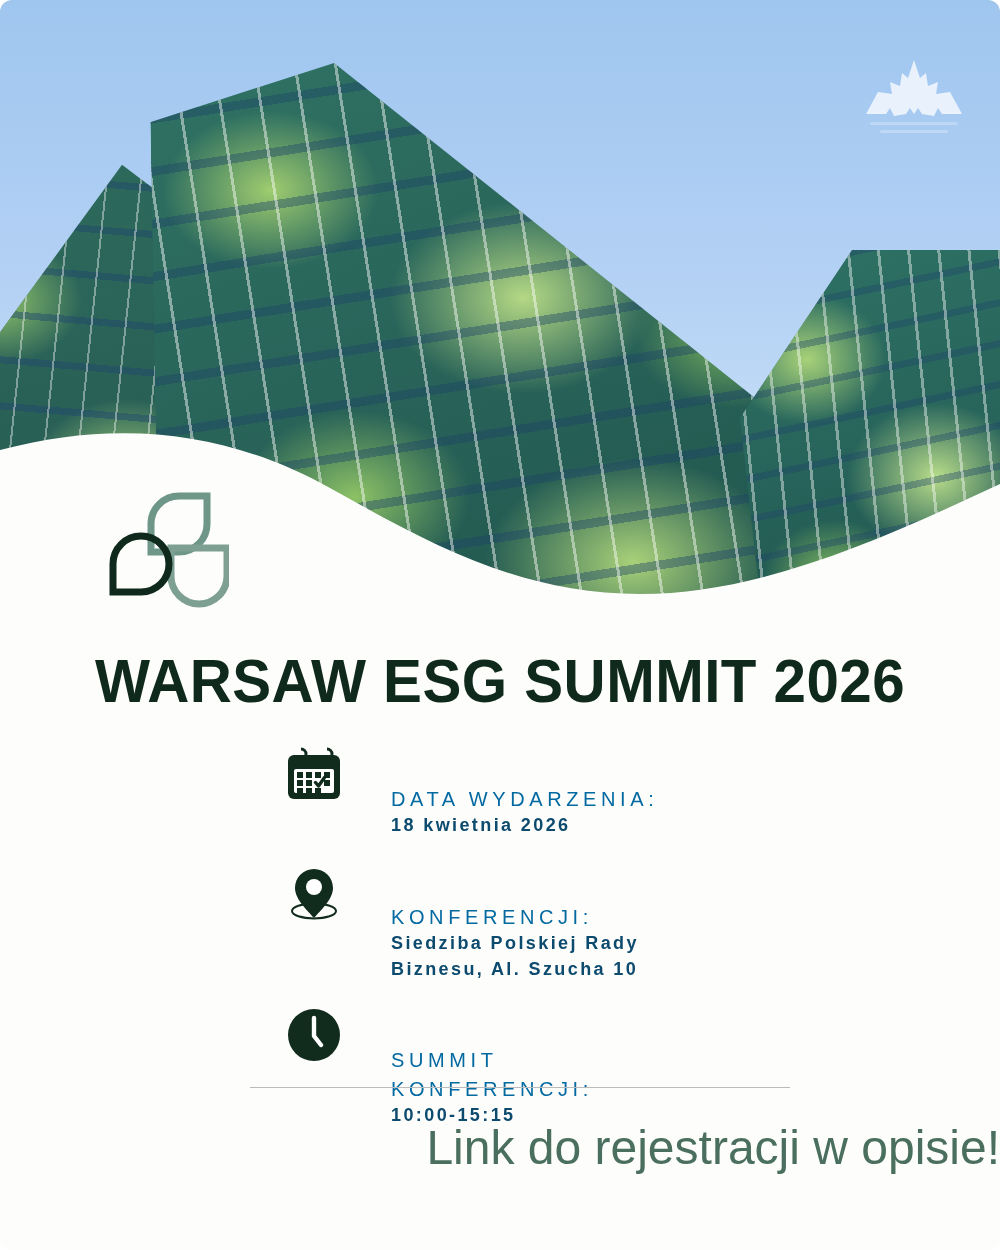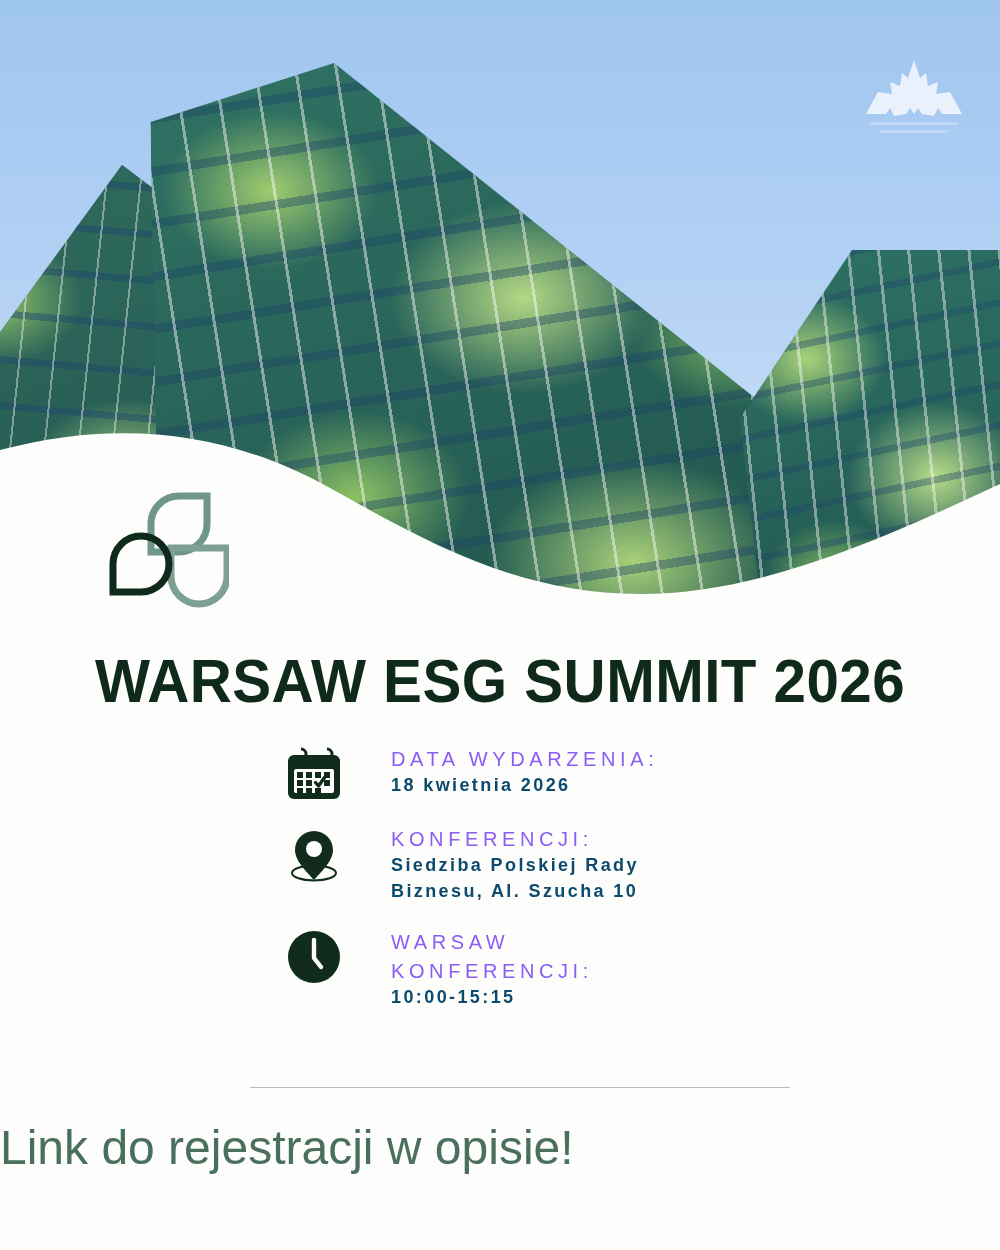--- a/index.html
+++ b/index.html
@@ -12,20 +12,21 @@
     height: 1250px;
     font-family: "Liberation Sans", sans-serif;
     overflow: hidden;
   }
   #poster {
     position: relative;
     width: 1000px;
     height: 1250px;
     background: #fdfdfc;
     overflow: hidden;
+    border-radius: 12px;
   }
 
   
   #hero {
     position: absolute;
     left: 0; top: 0;
     width: 1000px;
     height: 620px;
     overflow: hidden;
   }
@@ -180,24 +181,25 @@
     justify-content: center;
     align-items: flex-start;
     padding-top: 2px;
   }
   .detail-row .txt {
     padding-left: 48px;
   }
   .d-label {
     font-size: 20px;
     letter-spacing: 4.6px;
-    color: #8b5cf6;
+    color: #0369a1;
     line-height: 1.42;
     font-weight: normal;
     white-space: pre-line;
+    margin-top: 40px;
   }
   .d-value {
     font-size: 18px;
     font-weight: bold;
     letter-spacing: 2.4px;
     color: #0c4a6e;
     line-height: 1.42;
     white-space: pre-line;
   }
 
@@ -208,21 +210,21 @@
     width: 540px;
     height: 1px;
     background: #b9bcbb;
   }
 
   .cta {
     position: absolute;
     left: 0;
     top: 660px;
     width: 1000px;
-    text-align: left;
+    text-align: right;
     font-size: 48px;
     font-weight: normal;
     letter-spacing: 0px;
     color: #4a6f5e;
   }
 </style>
 </head>
 <body>
 
 <div id="poster">
@@ -312,21 +314,21 @@
       </div>
 
       <div class="detail-row">
         <div class="ico">
           <svg width="54" height="54" viewBox="0 0 54 54">
             <circle cx="27" cy="27" r="26" fill="#112b1d"></circle>
             <path d="M27 10 L27 28 L34 37" fill="none" stroke="#ffffff" stroke-width="4.4" stroke-linecap="round" stroke-linejoin="round"></path>
           </svg>
         </div>
         <div class="txt">
-          <div class="d-label">WARSAW
+          <div class="d-label">SUMMIT
 KONFERENCJI:</div>
           <div class="d-value">10:00-15:15</div>
         </div>
       </div>
 
     </div>
 
     <div class="divider"></div>
 
     <div class="cta">Link do rejestracji w opisie!</div>

